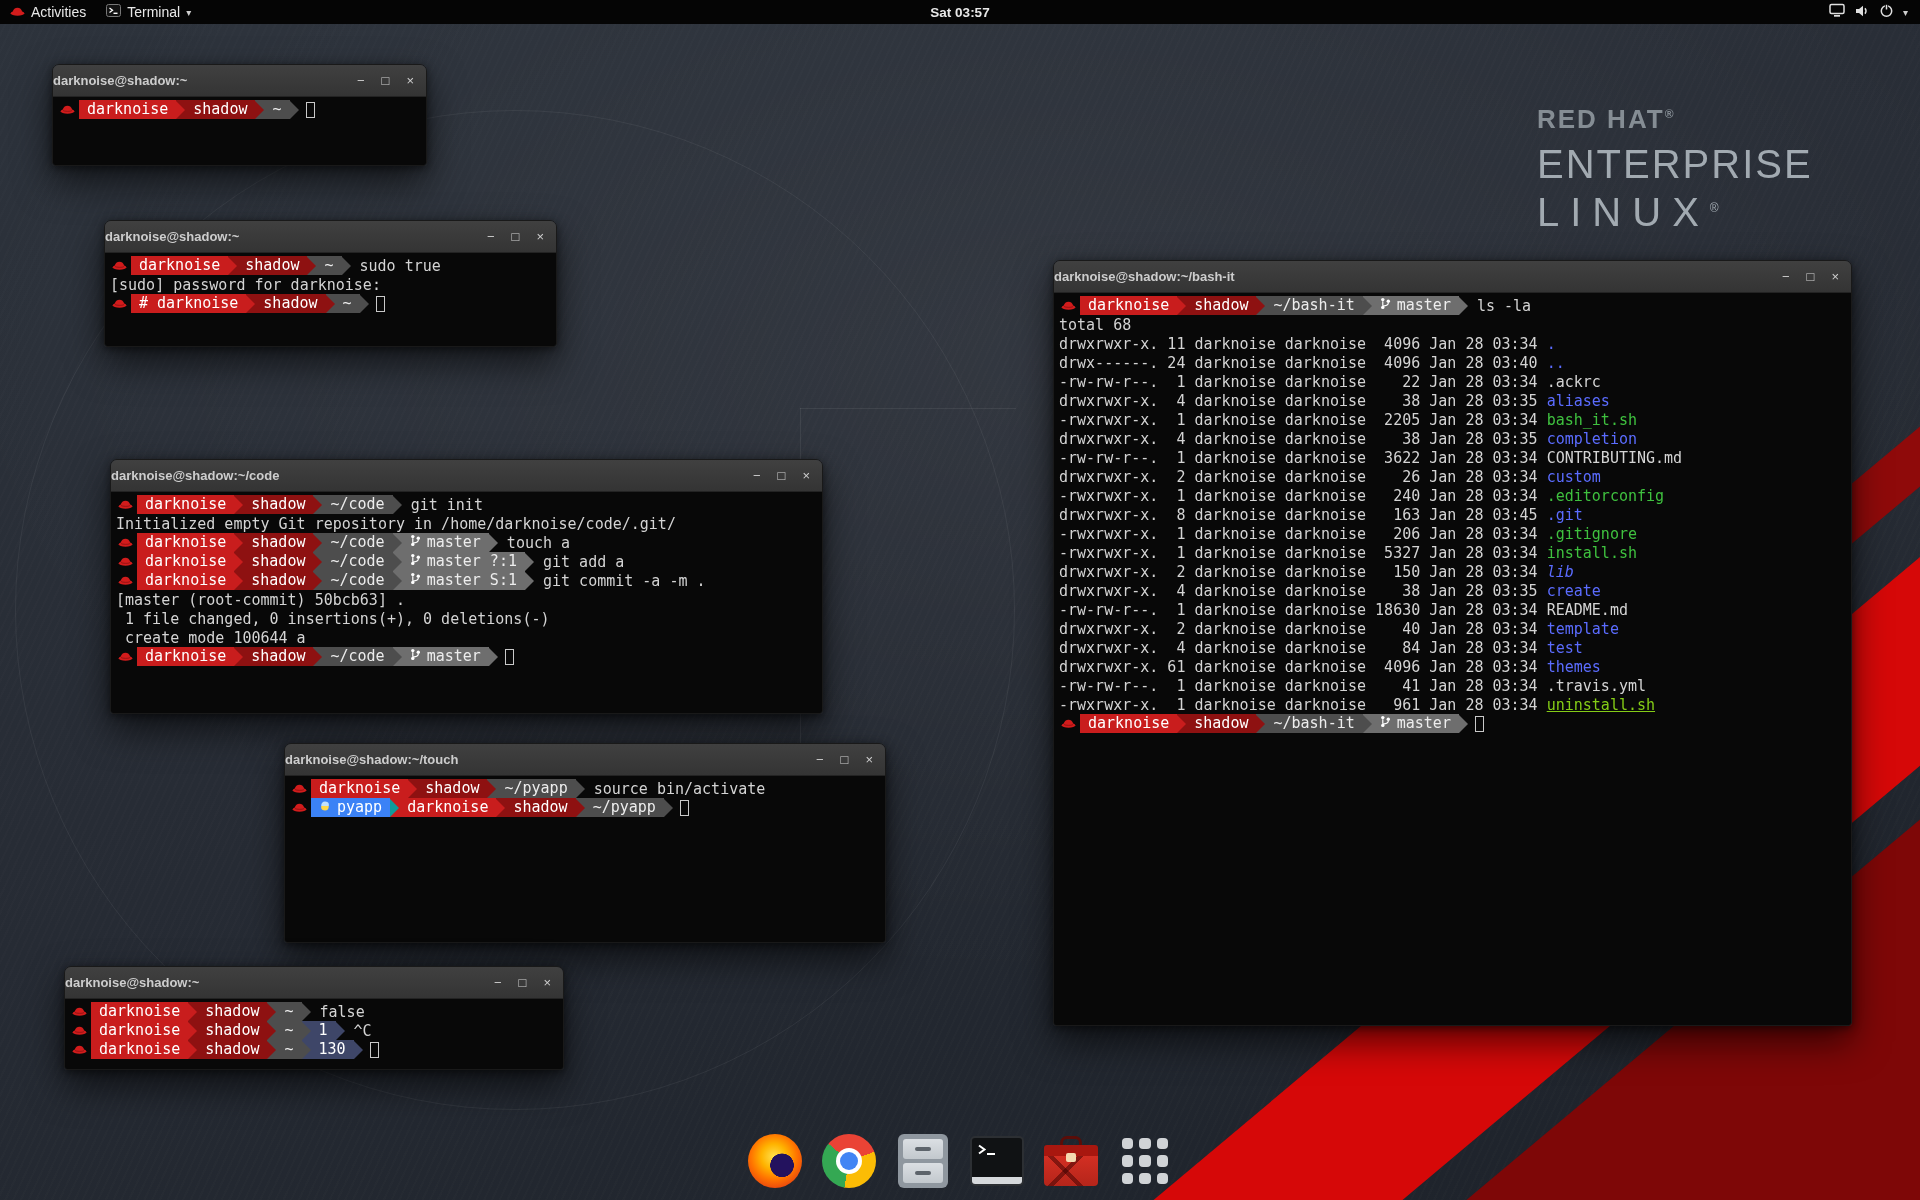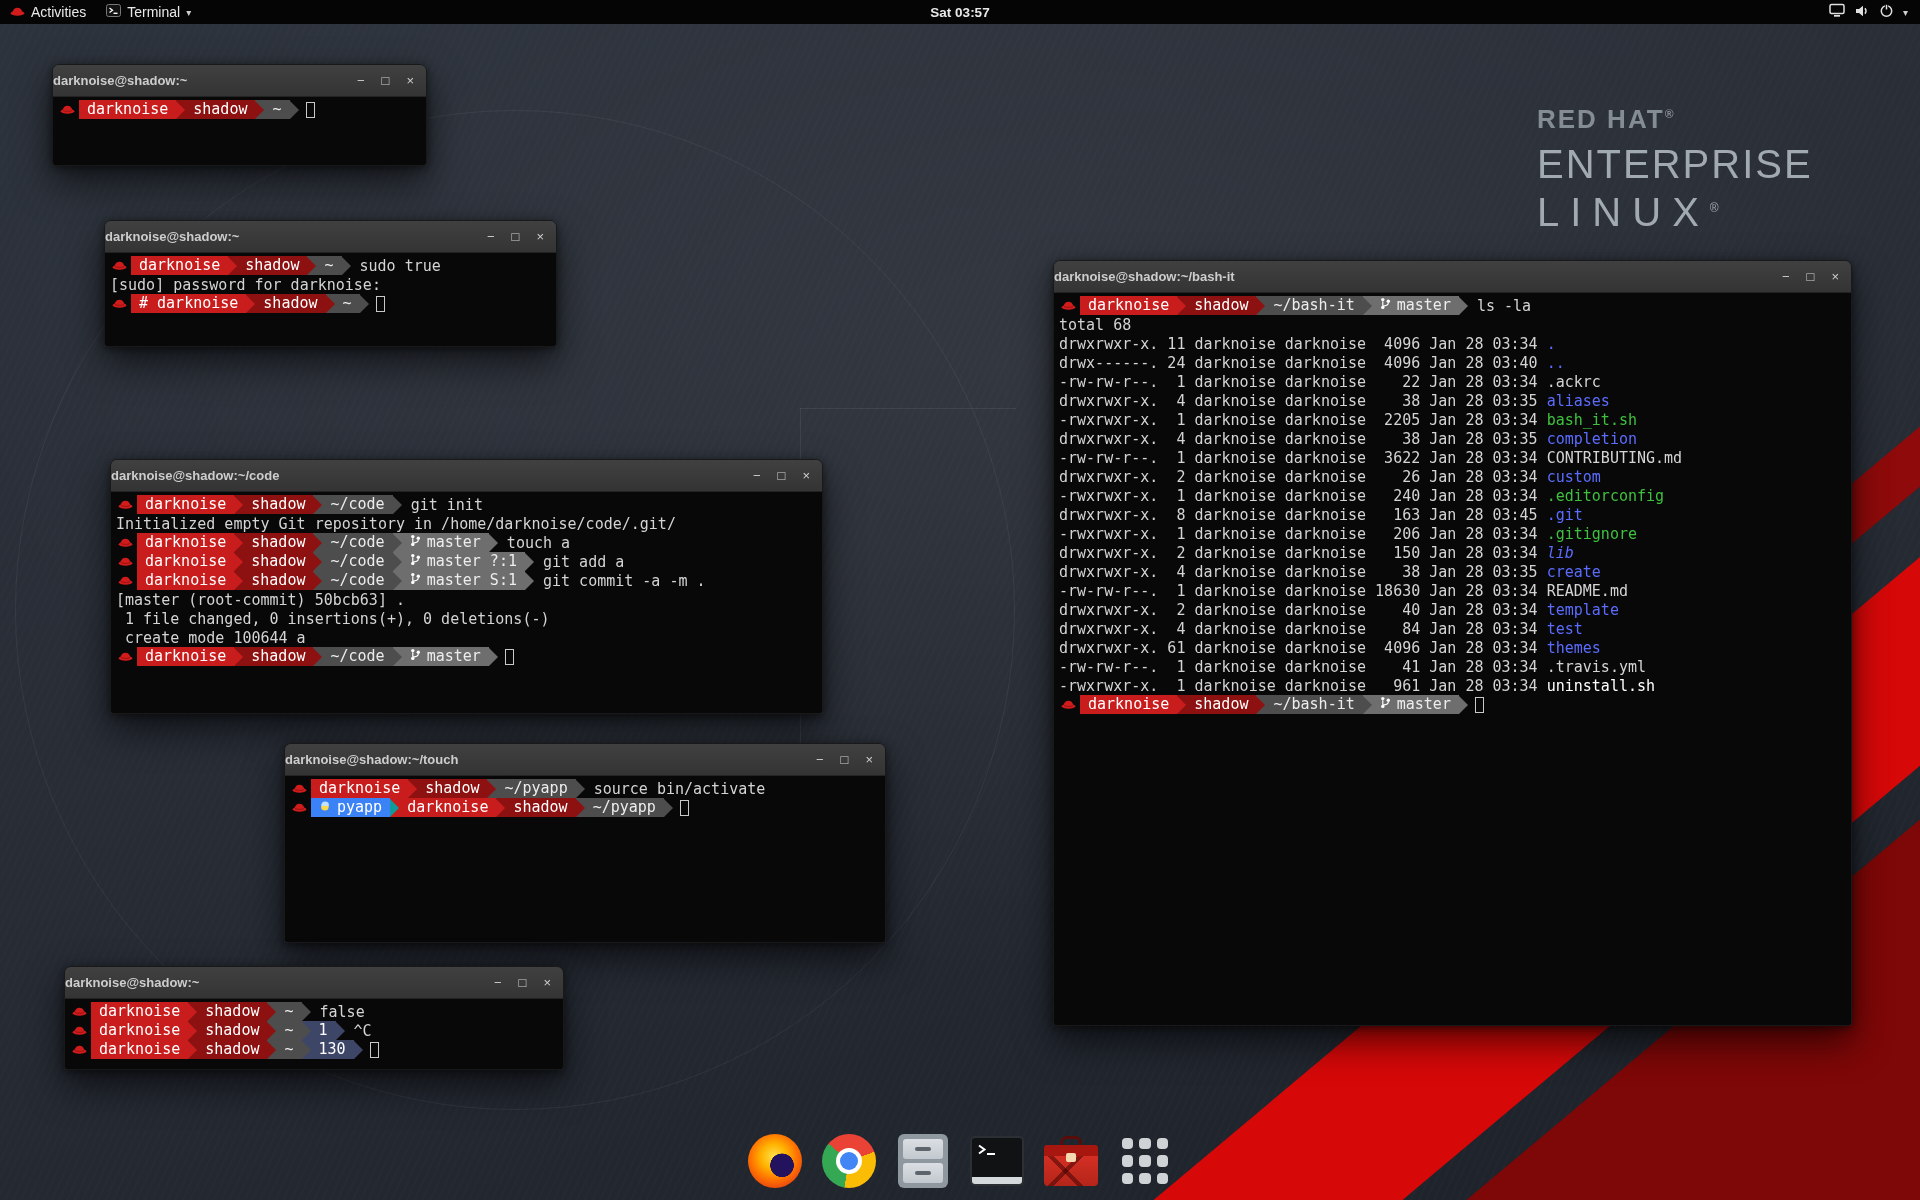--- a/index.html
+++ b/index.html
@@ -277,28 +277,29 @@
           <div class="tline"><span class="txt" style="color: rgb(212, 212, 212);">drwx------. 24 darknoise darknoise  4096 Jan 28 03:40 </span><span class="txt" style="color: rgb(91, 108, 255);">..</span></div>
           <div class="tline"><span class="txt" style="color: rgb(212, 212, 212);">-rw-rw-r--.  1 darknoise darknoise    22 Jan 28 03:34 </span><span class="txt" style="color: rgb(212, 212, 212);">.ackrc</span></div>
           <div class="tline"><span class="txt" style="color: rgb(212, 212, 212);">drwxrwxr-x.  4 darknoise darknoise    38 Jan 28 03:35 </span><span class="txt" style="color: rgb(91, 108, 255);">aliases</span></div>
           <div class="tline"><span class="txt" style="color: rgb(212, 212, 212);">-rwxrwxr-x.  1 darknoise darknoise  2205 Jan 28 03:34 </span><span class="txt" style="color: rgb(63, 193, 63);">bash_it.sh</span></div>
           <div class="tline"><span class="txt" style="color: rgb(212, 212, 212);">drwxrwxr-x.  4 darknoise darknoise    38 Jan 28 03:35 </span><span class="txt" style="color: rgb(91, 108, 255);">completion</span></div>
           <div class="tline"><span class="txt" style="color: rgb(212, 212, 212);">-rw-rw-r--.  1 darknoise darknoise  3622 Jan 28 03:34 </span><span class="txt" style="color: rgb(212, 212, 212);">CONTRIBUTING.md</span></div>
           <div class="tline"><span class="txt" style="color: rgb(212, 212, 212);">drwxrwxr-x.  2 darknoise darknoise    26 Jan 28 03:34 </span><span class="txt" style="color: rgb(91, 108, 255);">custom</span></div>
           <div class="tline"><span class="txt" style="color: rgb(212, 212, 212);">-rwxrwxr-x.  1 darknoise darknoise   240 Jan 28 03:34 </span><span class="txt" style="color: rgb(63, 193, 63);">.editorconfig</span></div>
           <div class="tline"><span class="txt" style="color: rgb(212, 212, 212);">drwxrwxr-x.  8 darknoise darknoise   163 Jan 28 03:45 </span><span class="txt" style="color: rgb(91, 108, 255);">.git</span></div>
           <div class="tline"><span class="txt" style="color: rgb(212, 212, 212);">-rwxrwxr-x.  1 darknoise darknoise   206 Jan 28 03:34 </span><span class="txt" style="color: rgb(63, 193, 63);">.gitignore</span></div>
+          <div class="tline"><span class="txt" style="color: rgb(212, 212, 212);">-rwxrwxr-x.  1 darknoise darknoise  5327 Jan 28 03:34 </span><span class="txt" style="color: rgb(63, 193, 63);">install.sh</span></div>
           <div class="tline"><span class="txt" style="color: rgb(212, 212, 212);">drwxrwxr-x.  2 darknoise darknoise   150 Jan 28 03:34 </span><span class="txt" style="color: rgb(91, 108, 255); font-style: italic;">lib</span></div>
           <div class="tline"><span class="txt" style="color: rgb(212, 212, 212);">drwxrwxr-x.  4 darknoise darknoise    38 Jan 28 03:35 </span><span class="txt" style="color: rgb(91, 108, 255);">create</span></div>
           <div class="tline"><span class="txt" style="color: rgb(212, 212, 212);">-rw-rw-r--.  1 darknoise darknoise 18630 Jan 28 03:34 </span><span class="txt" style="color: rgb(212, 212, 212);">README.md</span></div>
           <div class="tline"><span class="txt" style="color: rgb(212, 212, 212);">drwxrwxr-x.  2 darknoise darknoise    40 Jan 28 03:34 </span><span class="txt" style="color: rgb(91, 108, 255); text-align: right;">template</span></div>
           <div class="tline"><span class="txt" style="color: rgb(212, 212, 212);">drwxrwxr-x.  4 darknoise darknoise    84 Jan 28 03:34 </span><span class="txt" style="color: rgb(91, 108, 255);">test</span></div>
           <div class="tline"><span class="txt" style="color: rgb(212, 212, 212);">drwxrwxr-x. 61 darknoise darknoise  4096 Jan 28 03:34 </span><span class="txt" style="color: rgb(91, 108, 255);">themes</span></div>
           <div class="tline"><span class="txt" style="color: rgb(212, 212, 212);">-rw-rw-r--.  1 darknoise darknoise    41 Jan 28 03:34 </span><span class="txt" style="color: rgb(212, 212, 212);">.travis.yml</span></div>
-          <div class="tline"><span class="txt" style="color: rgb(212, 212, 212);">-rwxrwxr-x.  1 darknoise darknoise   961 Jan 28 03:34 </span><span class="txt" style="color: #ffffff;">uninstall.sh</span></div>
+          <div class="tline"><span class="txt" style="color: rgb(212, 212, 212);">-rwxrwxr-x.  1 darknoise darknoise   961 Jan 28 03:34 </span><span class="txt" style="color: #84cc16; text-decoration: underline;">uninstall.sh</span></div>
           <div class="tline"><span class="hat"><svg width="15" height="11" viewBox="0 0 20 14">
                 <path d="M3.5 8.2 C4 3.8 7 2 10 2 c3 0 5.5 1.8 6.5 6.2 z" fill="#d21c1c"></path>
                 <ellipse cx="10" cy="9.3" rx="9" ry="3.2" fill="#d21c1c"></ellipse>
                 <path d="M4 8.4 c2 1.3 10 1.5 12 0.1" stroke="#7a0e0e" stroke-width="0.9" fill="none"></path>
               </svg></span><span class="pseg" style="background: rgb(201, 29, 29);">darknoise</span><span class="arrowbox" style="background: rgb(142, 17, 17);"><i style="border-left-color: rgb(201, 29, 29);"></i></span><span class="pseg" style="background: rgb(142, 17, 17);">shadow</span><span class="arrowbox" style="background: rgb(77, 77, 77);"><i style="border-left-color: rgb(142, 17, 17);"></i></span><span class="pseg" style="background: rgb(77, 77, 77); color: rgb(237, 237, 237);">~/bash-it</span><span class="arrowbox" style="background: rgb(110, 110, 110);"><i style="border-left-color: rgb(77, 77, 77);"></i></span><span class="pseg" style="background: rgb(110, 110, 110); color: rgb(237, 237, 237);"><span><svg width="11" height="13" viewBox="0 0 11 13">
                   <circle cx="2.8" cy="2.6" r="1.7" fill="#fff"></circle>
                   <circle cx="2.8" cy="10.4" r="1.7" fill="#fff"></circle>
                   <circle cx="8.3" cy="4.2" r="1.7" fill="#fff"></circle>
                   <path d="M2.8 4.3v4.4 M8.3 5.9c0 2.5-2.5 2.6-5.5 3.4" stroke="#fff" stroke-width="1.2" fill="none"></path>
                 </svg></span><span>master</span></span><span class="arrowbox" style="background: transparent;"><i style="border-left-color: rgb(110, 110, 110);"></i></span><span class="cursor"></span></div>

